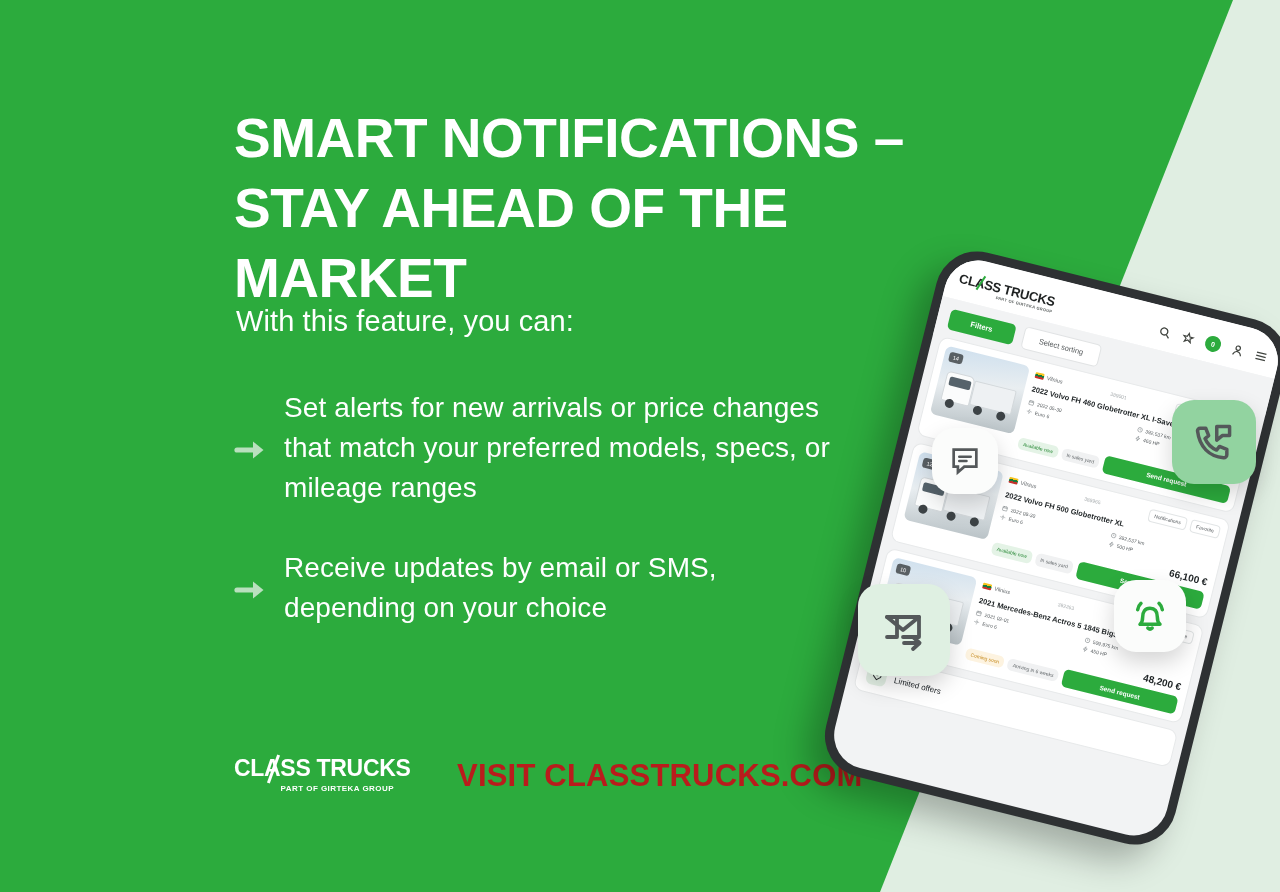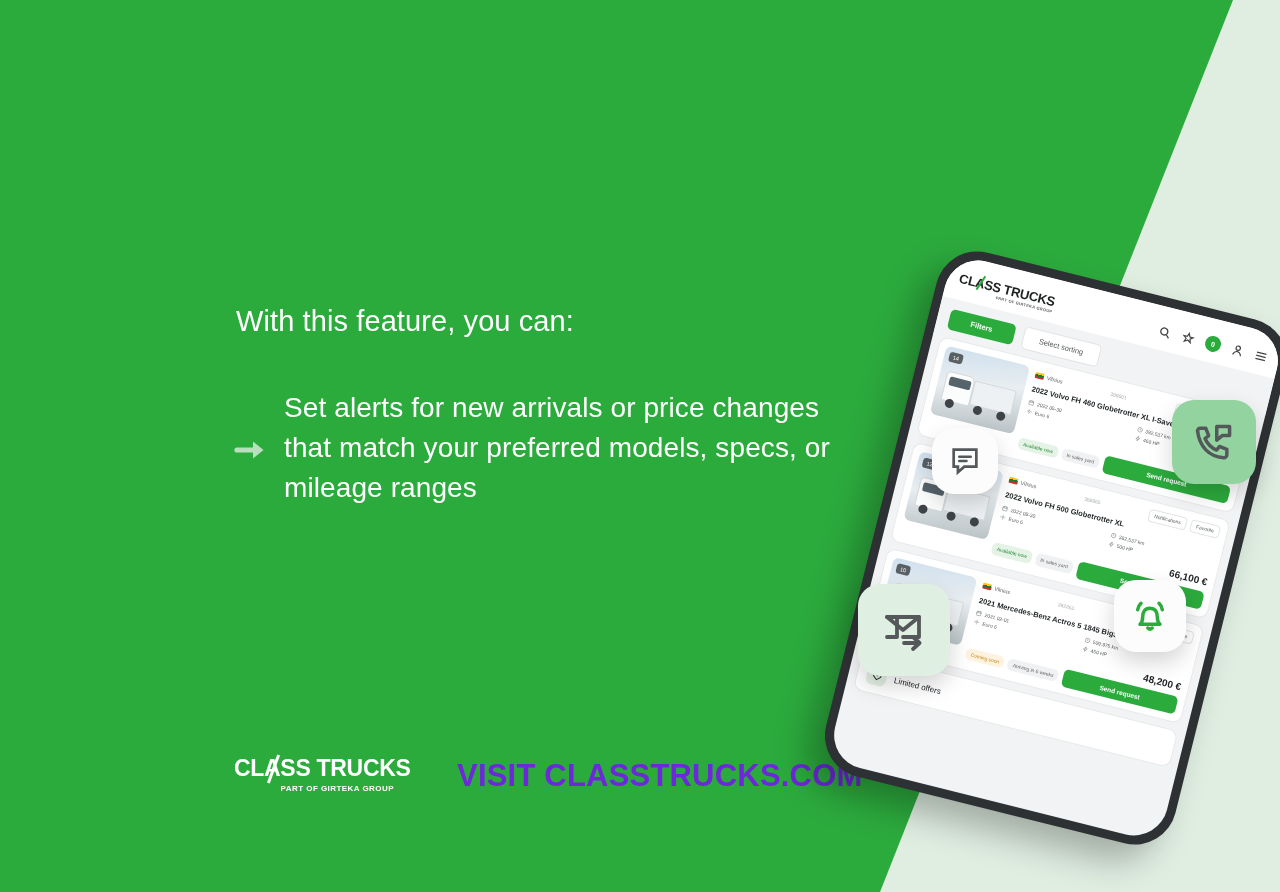--- a/index.html
+++ b/index.html
@@ -94,21 +94,21 @@
   #logo-sub {
     color: #ffffff;
     font-size: 8px;
     font-weight: bold;
     letter-spacing: 0.45px;
     text-align: right;
     margin-top: 4px;
   }
   #visit {
     position: absolute; left: 457px; top: 758px;
-    color: #6d28d9;
+    color: #b91c1c;
     font-size: 31px;
     font-weight: bold;
     letter-spacing: 0.2px;
   }
 
   
   #phone-wrap {
     position: absolute;
     left: 876px; top: 278px;
     width: 360px; height: 540px;
@@ -372,35 +372,48 @@
   }
 </style>
 </head>
 <body>
 
 <div id="stage">
   <div id="green-panel"></div>
 
   <div id="content">
 
+    <h1 id="headline">
+      <span>SMART NOTIFICATIONS –</span>
+      <span class="l2">STAY AHEAD OF THE MARKET</span>
+    </h1>
 
     <div id="lead">With this feature, you can:</div>
 
     <div id="bullets">
 
       <div class="bullet">
         <span class="bullet-arrow">
           <svg viewBox="0 0 34 34" fill="none">
             <path d="M3 17h21" stroke="#b9e0be" stroke-width="5.2" stroke-linecap="round"></path>
             <path d="M19 8.5 29.5 17 19 25.5z" fill="#b9e0be"></path>
           </svg>
         </span>
         <span class="bullet-text">Set alerts for new arrivals or price changes that match your preferred models, specs, or mileage ranges</span>
       </div>
 
+      <div class="bullet">
+        <span class="bullet-arrow">
+          <svg viewBox="0 0 34 34" fill="none">
+            <path d="M3 17h21" stroke="#b9e0be" stroke-width="5.2" stroke-linecap="round"></path>
+            <path d="M19 8.5 29.5 17 19 25.5z" fill="#b9e0be"></path>
+          </svg>
+        </span>
+        <span class="bullet-text">Receive updates by email or SMS, depending on your choice</span>
+      </div>
 
     </div>
   </div>
 
   <div id="logo">
     <div id="logo-main">
       <span>CLASS TRUCKS</span>
       <span id="logo-slash"></span>
     </div>
     <div id="logo-sub">PART OF GIRTEKA GROUP</div>

